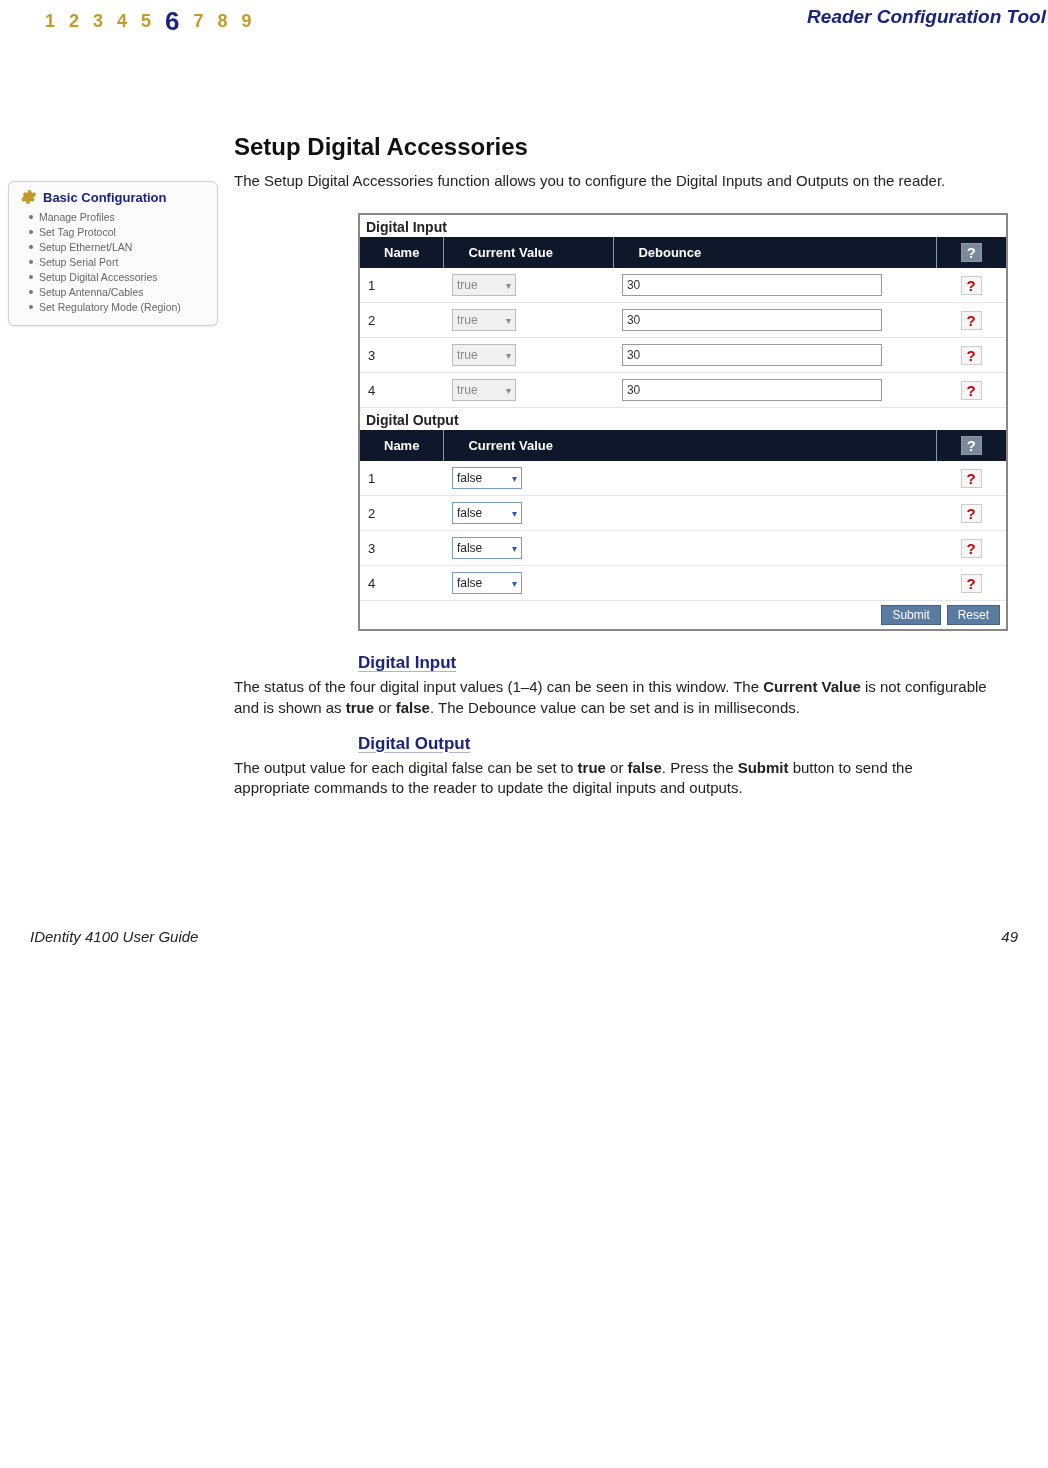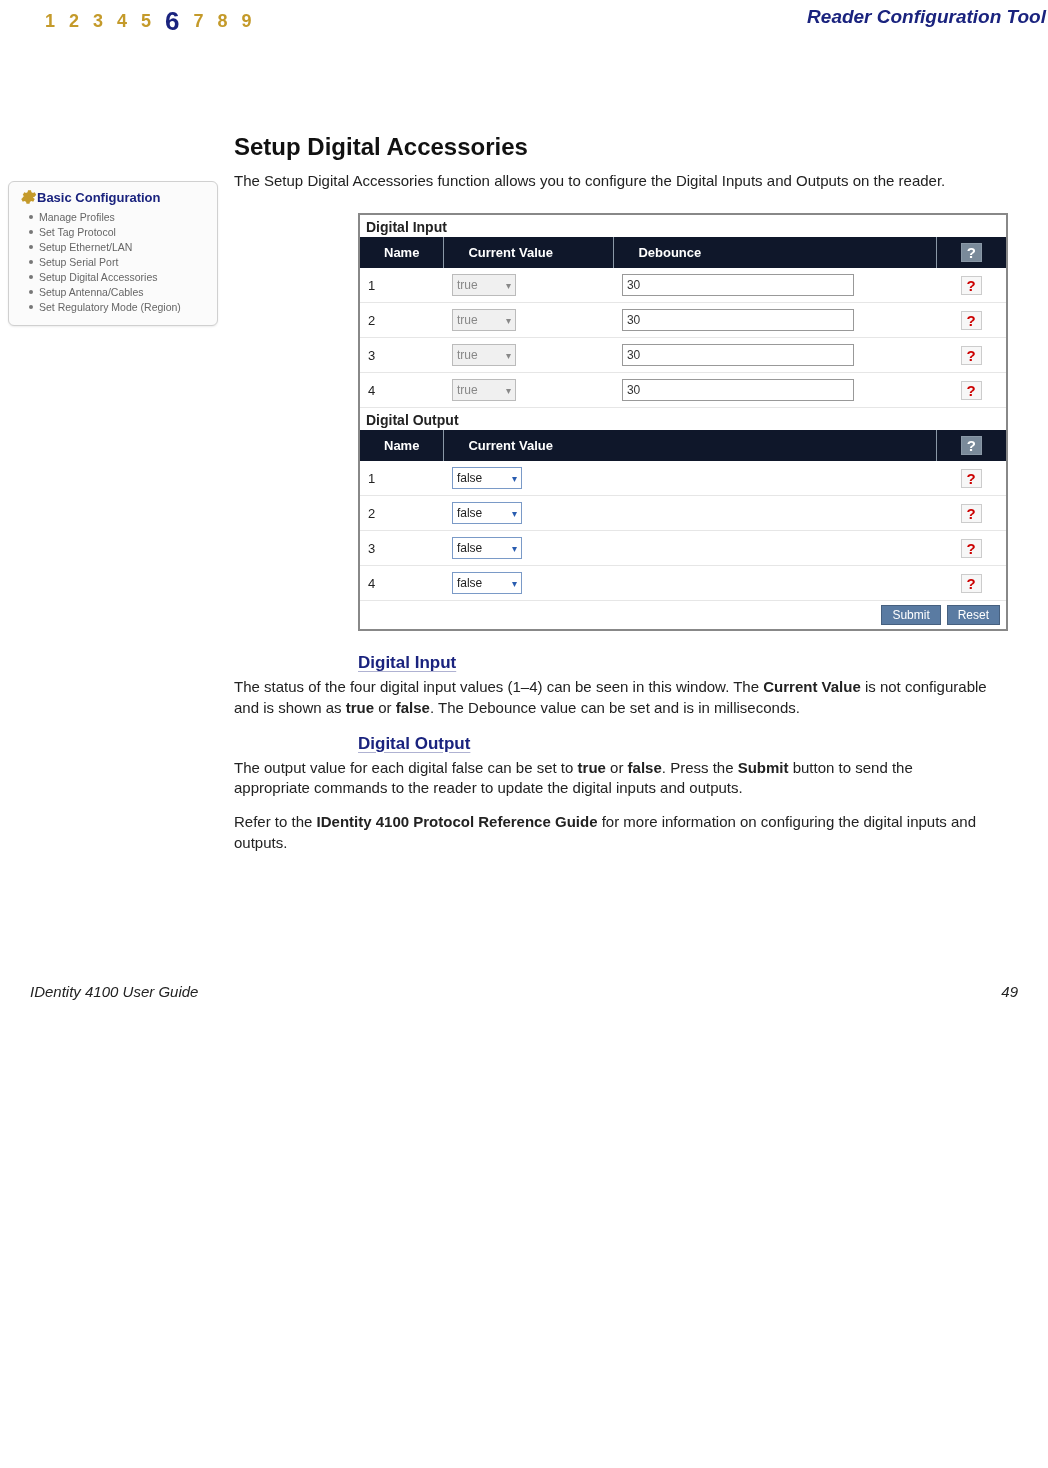--- a/index.html
+++ b/index.html
@@ -26,21 +26,21 @@
   .content-area { display: flex; padding: 90px 0 0 8px; }
   .sidebar-wrap { width: 210px; flex-shrink: 0; padding-top: 48px; }
   .sidebar {
     border: 1px solid #d0d0d0;
     border-radius: 6px;
     background: #fbfbfb;
     padding: 6px 10px 10px 10px;
     font-size: 11px;
     box-shadow: 0 1px 2px rgba(0,0,0,0.08);
   }
-  .sidebar-title-row { display: flex; align-items: center; margin-bottom: 4px; }
+  .sidebar-title-row { display: flex; align-items: center; gap: 6px; margin-bottom: 4px; }
   .gear-icon { width:18px;height:18px; }
   .sidebar-title { color: #1a237e; font-size: 13px; font-weight: 600; }
   .sidebar ul { list-style: none; margin: 0; padding: 0; }
   .sidebar li { color: #666; font-size: 10.5px; padding: 1px 0 2px 20px; position: relative; }
   .sidebar li::before { content: ""; position:absolute; left:10px; top:5px; width:4px;height:4px;border-radius:50%;background:#777; }
 
   .main { flex: 1; padding: 0 30px 0 16px; max-width: 800px; }
   h2.section-title { color: #111; font-size: 24px; font-weight: 600; margin: 0 0 10px 0; }
   .main p { margin: 4px 0 10px 0; line-height: 1.35; font-size: 15px; }
   .main .indent { }
@@ -78,21 +78,21 @@
     height:22px; width:64px; padding:0 4px; font-size:12px;
   }
   .sel-disabled .arrow { margin-left:auto; font-size:10px; color:#888;}
   .sel-enabled {
     display:inline-flex; align-items:center;
     border:1px solid #7a9ac7; background:#fff; color:#222;
     height:22px; width:70px; padding:0 4px; font-size:12px;
   }
   .sel-enabled .arrow { margin-left:auto; font-size:10px; color:#2a5db0;}
   .txt {
-    border:1px solid #999; height:22px; width:232px; font-size:12px;
+    border:1px solid #999; height:22px; width:260px; font-size:12px;
     padding:1px 4px; color:#333;
   }
   .help-q { color:#cc0000; font-weight:bold; font-size:15px; border:1px solid #ccc; padding:0 5px; background:#f7f7f7; display:inline-block;}
   .help-head { color:#fff; font-weight:bold; font-size:15px; border:1px solid #8a98a6; padding:0 5px; background:#7a8a9a; display:inline-block;}
   .btn-bar { text-align:right; padding:4px 6px; }
   .btn { display:inline-block; background:#5a7ba2; color:#fff; font-size:12px; padding:2px 10px; margin-left:2px; border:1px solid #46607f;}
 
   h3.sub { color:#1a237e; font-size:17px; font-weight:600; margin:16px 0 4px 124px; text-decoration: underline; text-decoration-color: rgba(26,35,126,0.35); text-underline-offset:3px;}
   .para-indent { margin-left:124px; font-size:15px; line-height:1.35;}
 
@@ -227,22 +227,19 @@
     <h3 class="sub">Digital Input</h3>
     <p class="para-indent">
       <span>The status of the four digital input values (1–4) can be seen in this window. The </span><b>Current Value</b><span> is not configurable and is shown as </span><b>true</b><span> or </span><b>false</b><span>. The Debounce value can be set and is in milliseconds.</span>
     </p>
 
     <h3 class="sub">Digital Output</h3>
     <p class="para-indent">
       <span>The output value for each digital false can be set to </span><b>true</b><span> or </span><b>false</b><span>. Press the </span><b>Submit</b><span> button to send the appropriate commands to the reader to update the digital inputs and outputs.</span>
     </p>
 
-    <p class="para-indent" style="margin-top:14px;">
-      <span>Refer to the </span><span style="font-weight:600">IDentity 4100 Protocol Reference Guide</span><span> for more information on configuring the digital inputs and outputs.</span>
-    </p>
   </div>
 </div>
 
 <div class="page-footer">
   <span><span style="font-style:italic">IDentity 4100 User Guide</span></span>
   <span>49</span>
 </div>
 
 </body></html>

